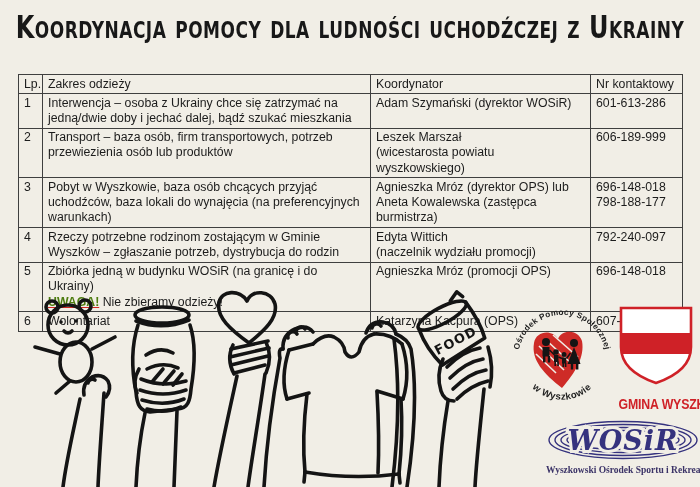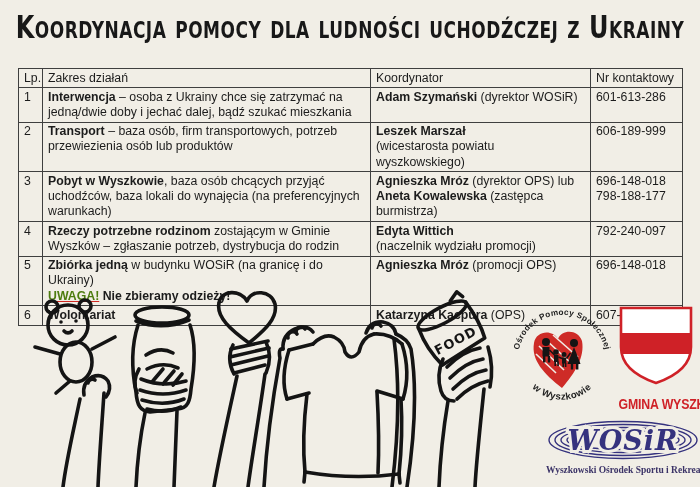--- a/index.html
+++ b/index.html
@@ -10,30 +10,30 @@
   }
   
   .title{
     position:absolute;top:9px;left:0;width:700px;text-align:center;
     font-family:"DejaVu Sans",sans-serif;font-weight:bold;font-size:24px;
     font-variant:small-caps;letter-spacing:.5px;white-space:nowrap;
     transform:scaleY(1.32);transform-origin:top center;color:#181818;
   }
   
   table.coord{
-    position:absolute;left:18px;top:68px;width:664px;
+    position:absolute;left:18px;top:74px;width:664px;
     border-collapse:collapse;font-size:12.3px;line-height:1.24;
     table-layout:fixed;
   }
   table.coord th,table.coord td{
     border:1.5px solid #3f3f3f;padding:1.5px 5px;vertical-align:top;
     text-align:left;font-weight:normal;overflow:hidden;
   }
   col.c-lp{width:24px}col.c-task{width:328px}col.c-coord{width:220px}col.c-phone{width:92px}
-  .b{font-weight:bold}
+  .b{font-weight:normal}
   .blk{display:block}
   .warn{color:#4d7c0f;font-weight:bold;text-decoration:underline;text-decoration-color:#cf2822}
   
   .illu{position:absolute;left:0;top:287px;width:700px;height:200px}
   .illu path,.illu ellipse,.illu circle,.illu line{
     fill:none;stroke:#141414;stroke-width:3.6;stroke-linecap:round;stroke-linejoin:round;
   }
   .illu .dot{fill:#141414;stroke:none}
   .illu text{stroke:none;fill:#141414;font-family:"DejaVu Sans",sans-serif;font-weight:bold}
   
@@ -57,21 +57,21 @@
 <table class="coord">
   <colgroup>
       <col class="c-lp">
       <col class="c-task">
       <col class="c-coord">
       <col class="c-phone">
     </colgroup>
   <tbody>
       <tr>
     <th>Lp.</th>
-    <th>Zakres działań</th>
+    <th>Zakres odzieży</th>
     <th>Koordynator</th>
     <th>Nr kontaktowy</th>
   </tr>
 
   <tr>
     <td>1</td>
     <td><span class="b">Interwencja</span><span> – osoba z Ukrainy chce się zatrzymać na jedną/dwie doby i jechać dalej, bądź szukać mieszkania</span></td>
     <td><span class="b">Adam Szymański</span><span> (dyrektor WOSiR)</span></td>
     <td><span>601-613-286</span></td>
   </tr>

